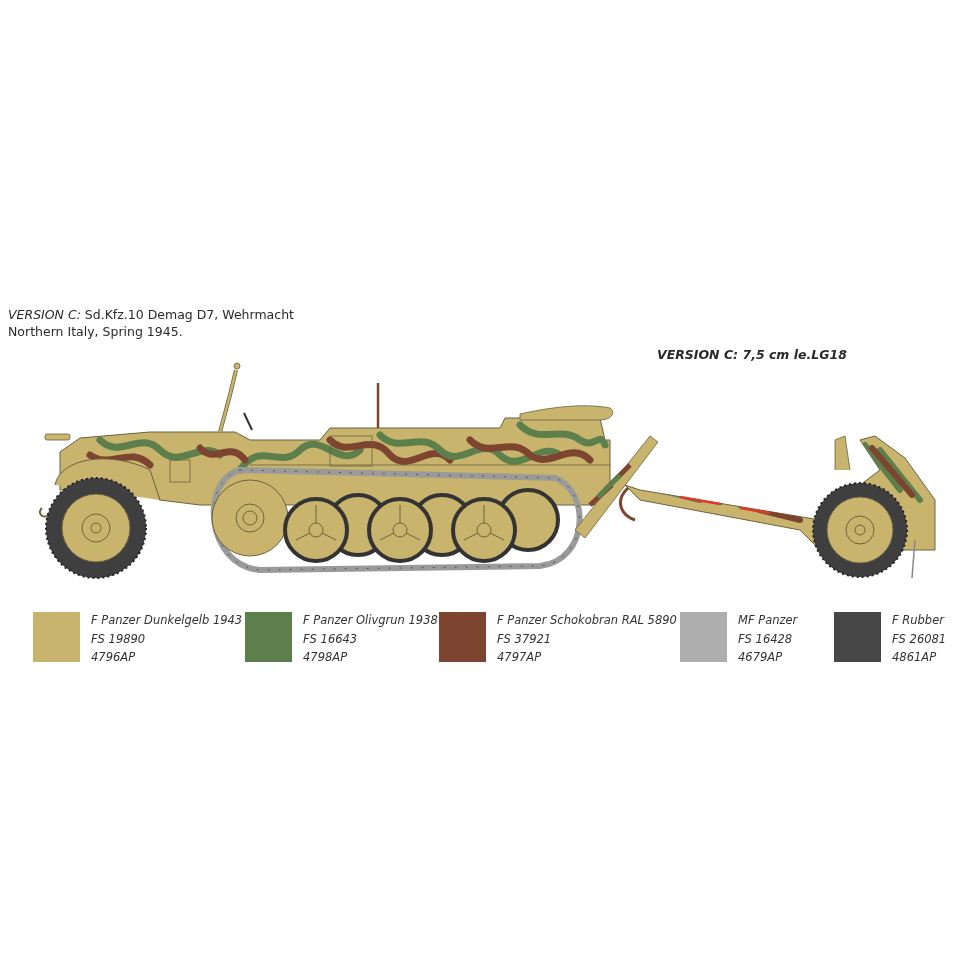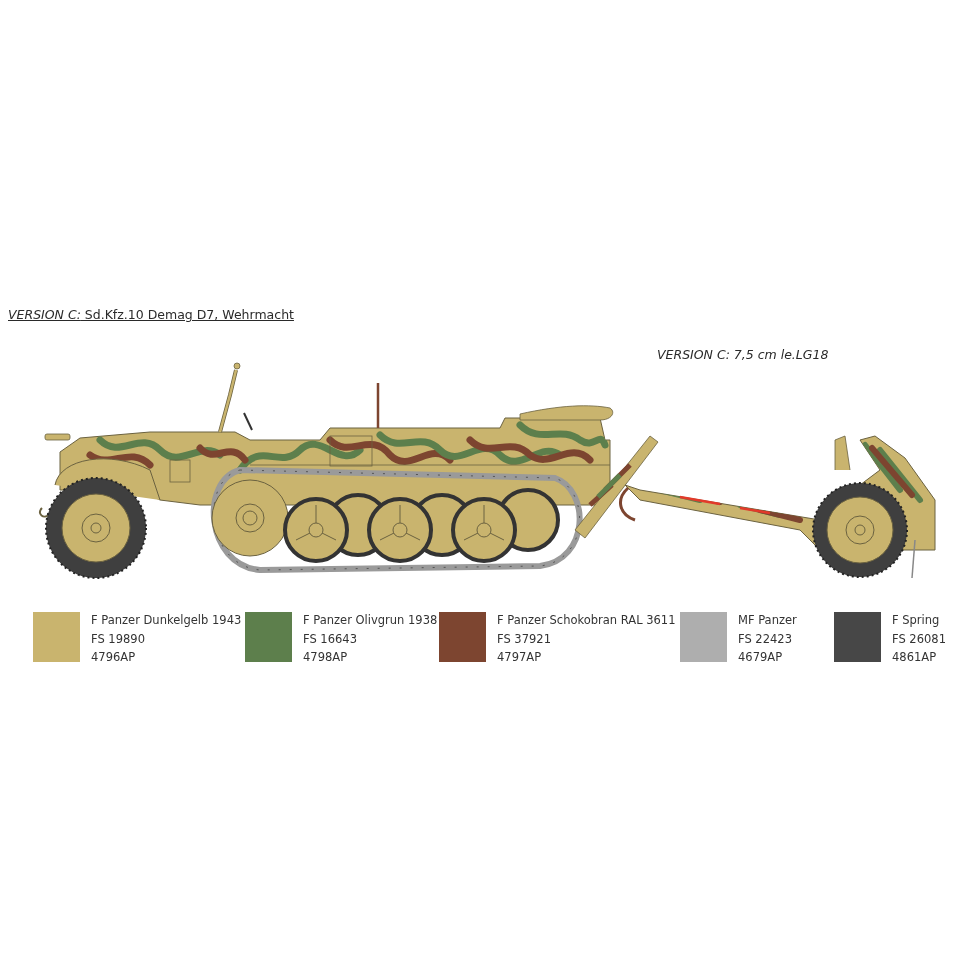--- a/index.html
+++ b/index.html
@@ -1,33 +1,34 @@
 <!DOCTYPE html>
 <html><head>
 <meta charset="utf-8">
 <style>
   html, body { margin:0; padding:0; background:#ffffff; }
   body { width:970px; height:970px; position:relative; overflow:hidden;
          font-family:"DejaVu Sans", sans-serif; color:#2b2b2b; }
   .caption { position:absolute; font-size:12.5px; line-height:17px; color:#2a2a2a; }
   .caption em { font-style:italic; }
-  #caption-left { left:8px; top:306px;text-decoration:underline; }
-  #caption-right { left:657px; top:346px; }
+  #caption-left { left:8px; top:306px; }
+  #caption-right { left:657px; top:346px;font-weight:bold; }
   .legend { position:absolute; top:612px; left:0; width:970px; height:60px; }
   .legend-item { position:absolute; top:0; height:52px; }
   .swatch { position:absolute; left:0; top:0; width:47px; height:50px; }
-  .legend-text { position:absolute; left:58px; top:-1px; font-size:11.5px; line-height:18.5px; white-space:nowrap; color:#333; }
+  .legend-text { position:absolute; left:58px; top:-1px; font-size:11.5px; line-height:18.5px; white-space:nowrap; color:#333;font-style:italic; }
   .legend-text div { margin:0; }
   #illustration { position:absolute; left:0; top:355px; }
 </style>
 </head>
 <body>
 
 <div class="caption" id="caption-left">
   <div><em>VERSION C:</em><span> Sd.Kfz.10 Demag D7, Wehrmacht</span></div>
+  <div>Northern Italy, Spring 1945.</div>
 </div>
 
 <div class="caption" id="caption-right">
   <em><span>VERSION C:</span><span> 7,5 cm le.LG18</span></em>
 </div>
 
 <svg id="illustration" width="970" height="240" viewBox="0 355 970 240" xmlns="http://www.w3.org/2000/svg">
   <defs>
     <clipPath id="hullClip">
       <path d="M60 452 L80 438 L150 432 L235 432 L250 440 L320 440 L330 428 L500 428 L505 418 L600 418 L605 440 L610 440 L610 505 L200 505 L160 500 L140 490 L60 490 Z"></path>
@@ -148,34 +149,34 @@
     <div class="swatch" style="background:#5d7f4c"></div>
     <div class="legend-text">
       <div>F Panzer Olivgrun 1938</div>
       <div>FS 16643</div>
       <div>4798AP</div>
     </div>
   </div>
   <div class="legend-item" style="left:439px">
     <div class="swatch" style="background:#7d4530"></div>
     <div class="legend-text">
-      <div>F Panzer Schokobran RAL 3611</div>
+      <div>F Panzer Schokobran RAL 5890</div>
       <div>FS 37921</div>
       <div>4797AP</div>
     </div>
   </div>
   <div class="legend-item" style="left:680px">
     <div class="swatch" style="background:#aeaeae"></div>
     <div class="legend-text">
       <div>MF Panzer</div>
-      <div>FS 22423</div>
+      <div>FS 16428</div>
       <div>4679AP</div>
     </div>
   </div>
   <div class="legend-item" style="left:834px">
     <div class="swatch" style="background:#474747"></div>
     <div class="legend-text">
-      <div>F Spring</div>
+      <div>F Rubber</div>
       <div>FS 26081</div>
       <div>4861AP</div>
     </div>
   </div>
 </div>
 
 </body></html>

